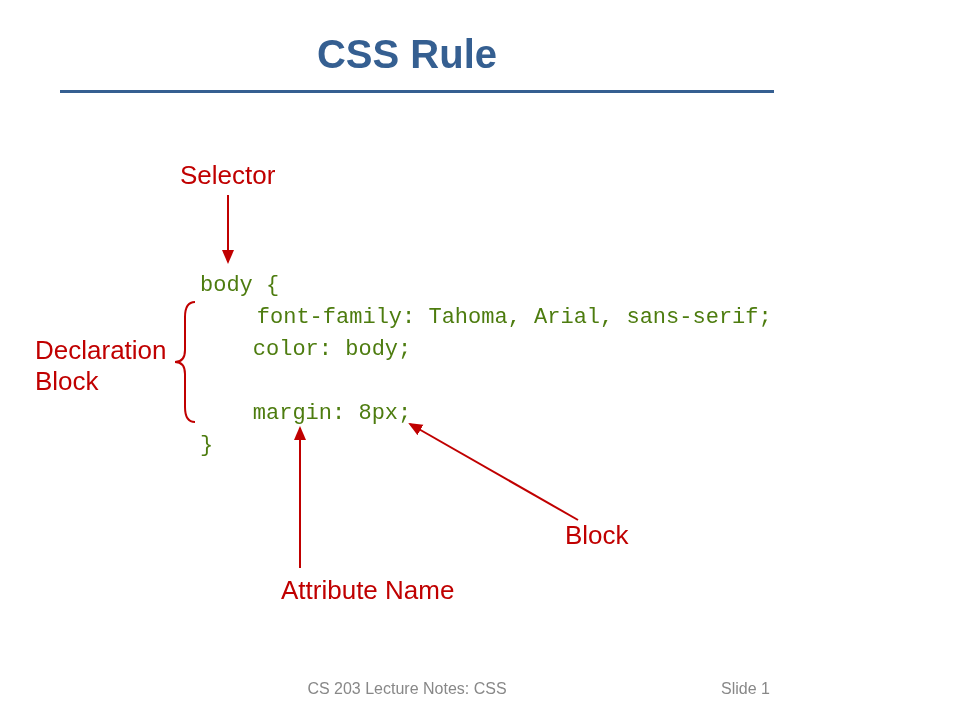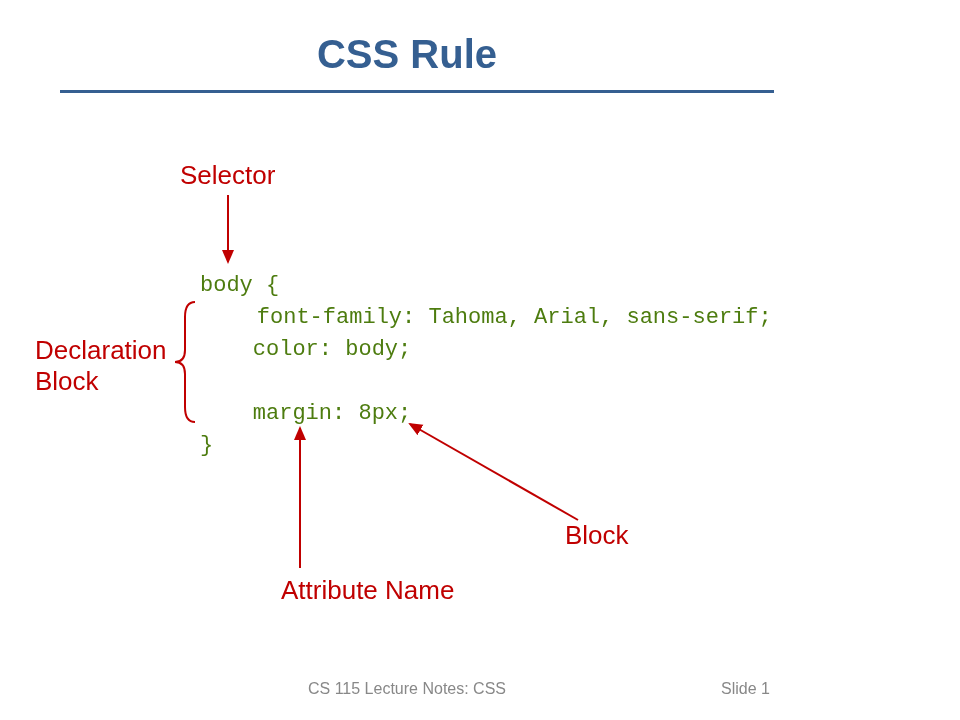--- a/index.html
+++ b/index.html
@@ -107,16 +107,16 @@
              Q185 362 175 362
              Q185 362 185 374
              L185 407
              Q185 422 195 422" fill="none" stroke="#c00000" stroke-width="2"></path>
 
     <line x1="300" y1="568" x2="300" y2="428" stroke="#c00000" stroke-width="2" marker-end="url(#arrowhead)"></line>
 
     <line x1="578" y1="520" x2="410" y2="424" stroke="#c00000" stroke-width="2" marker-end="url(#arrowhead)"></line>
   </svg>
 
-  <div class="footer-left">CS 115 Lecture Notes: CSS</div>
+  <div class="footer-left">CS 203 Lecture Notes: CSS</div>
   <div class="footer-right">Slide 1</div>
 
 </div>
 
 </body></html>

